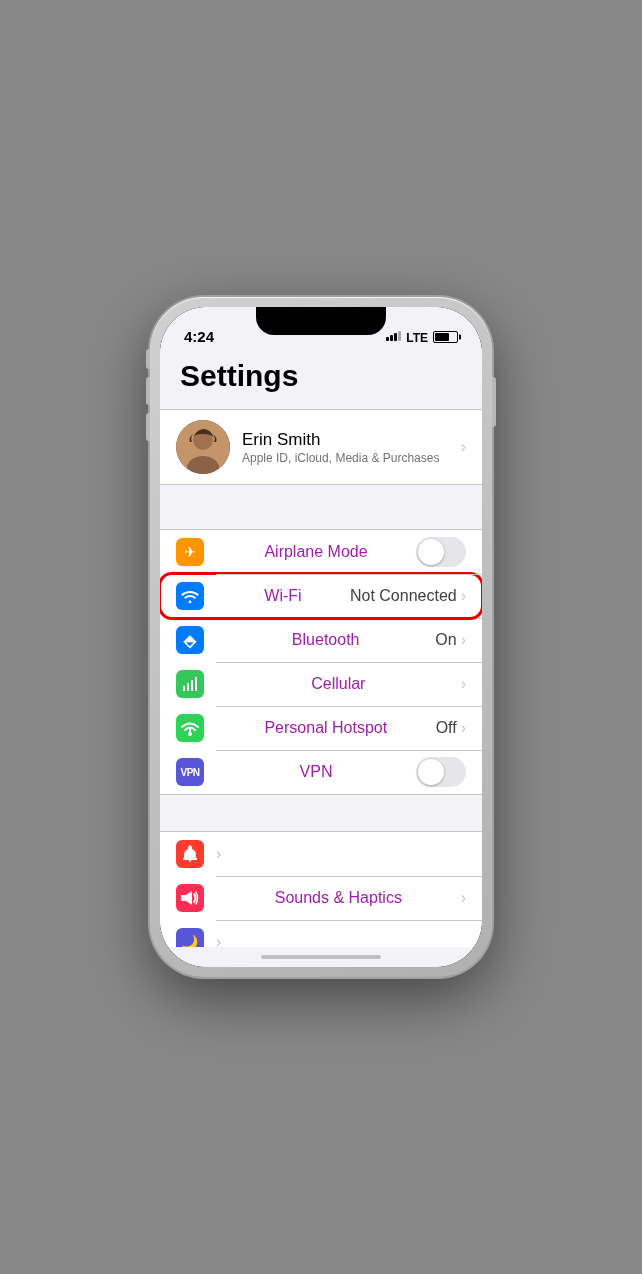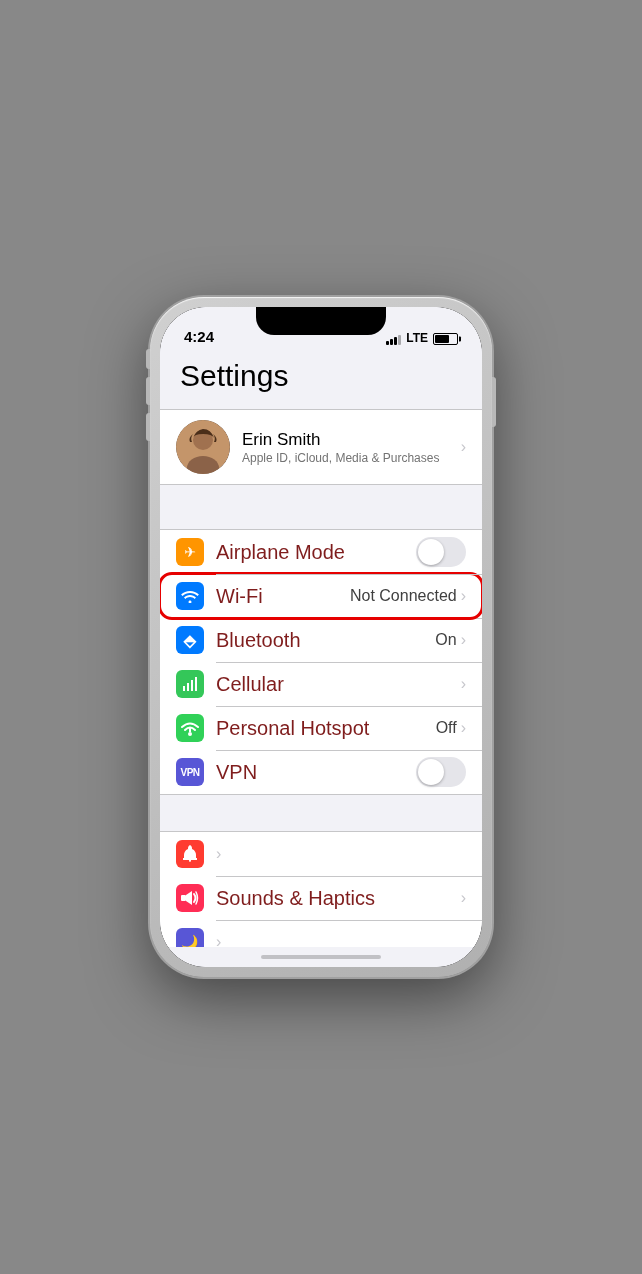--- a/index.html
+++ b/index.html
@@ -65,21 +65,21 @@
     }
 
     .status-time {
       font-size: 15px;
       font-weight: 600;
       color: #000;
     }
 
     .status-icons {
       display: flex;
-      align-items: flex-end;
+      align-items: flex-start;
       gap: 5px;
     }
 
     .signal-bars {
       display: flex;
       align-items: flex-end;
       gap: 1px;
     }
 
     .signal-bar {
@@ -130,21 +130,21 @@
       overflow-y: auto;
       overflow-x: hidden;
       background: #f2f2f7;
     }
 
     .content::-webkit-scrollbar { display: none; }
 
     
     .page-title {
       font-size: 30px;
-      font-weight: 400;
+      font-weight: 700;
       color: #000;
       padding: 8px 20px 12px;
     }
 
     
     .profile-section {
       background: #fff;
       margin: 4px 0 8px;
       border-top: 0.5px solid #c6c6c8;
       border-bottom: 0.5px solid #c6c6c8;
@@ -235,22 +235,23 @@
       border-radius: 6px;
       display: flex;
       align-items: center;
       justify-content: center;
       margin-right: 12px;
       flex-shrink: 0;
     }
 
     .settings-label {
       flex: 1;
-      font-size: 20px;
-      color: #7f1d1d;
+      font-size: 16px;
+      color: #a21caf;
+      text-align: center;
     }
 
     .settings-value {
       font-size: 16px;
       color: #404040;
       margin-right: 4px;
     }
 
     
     .toggle {

